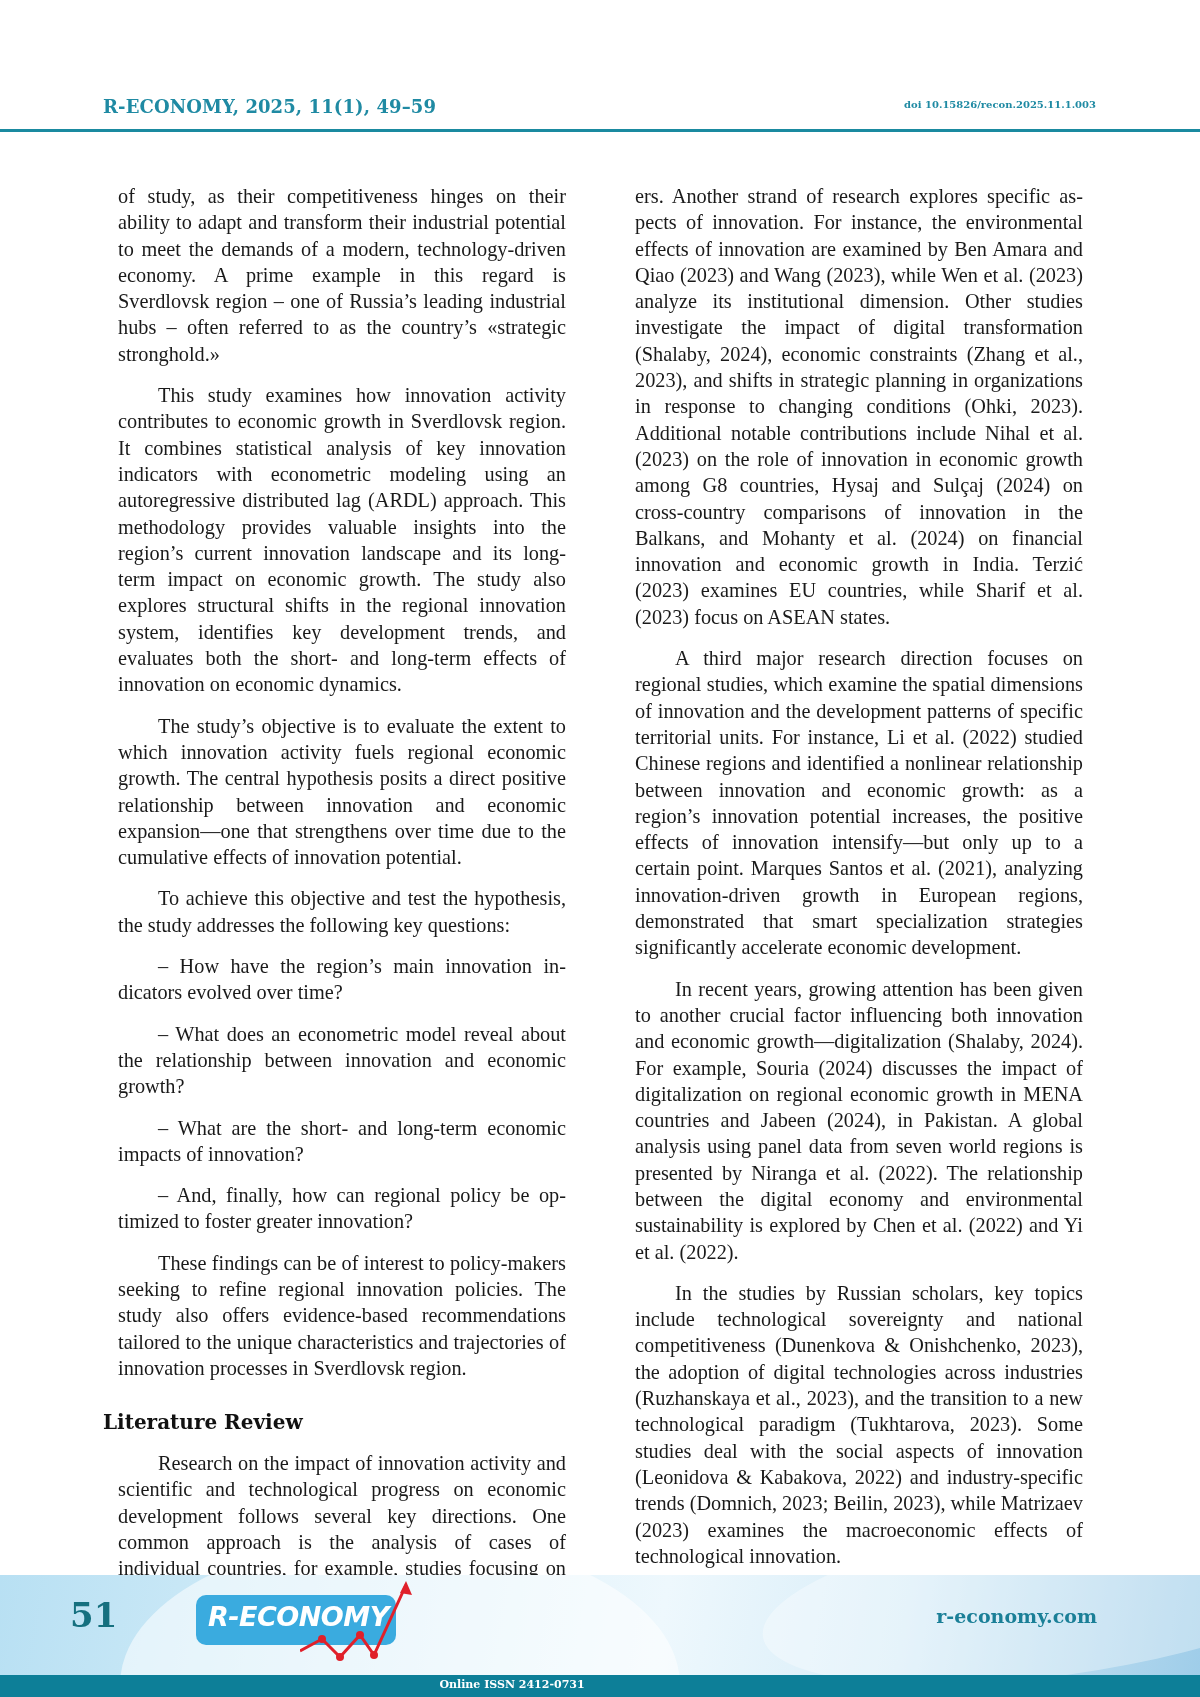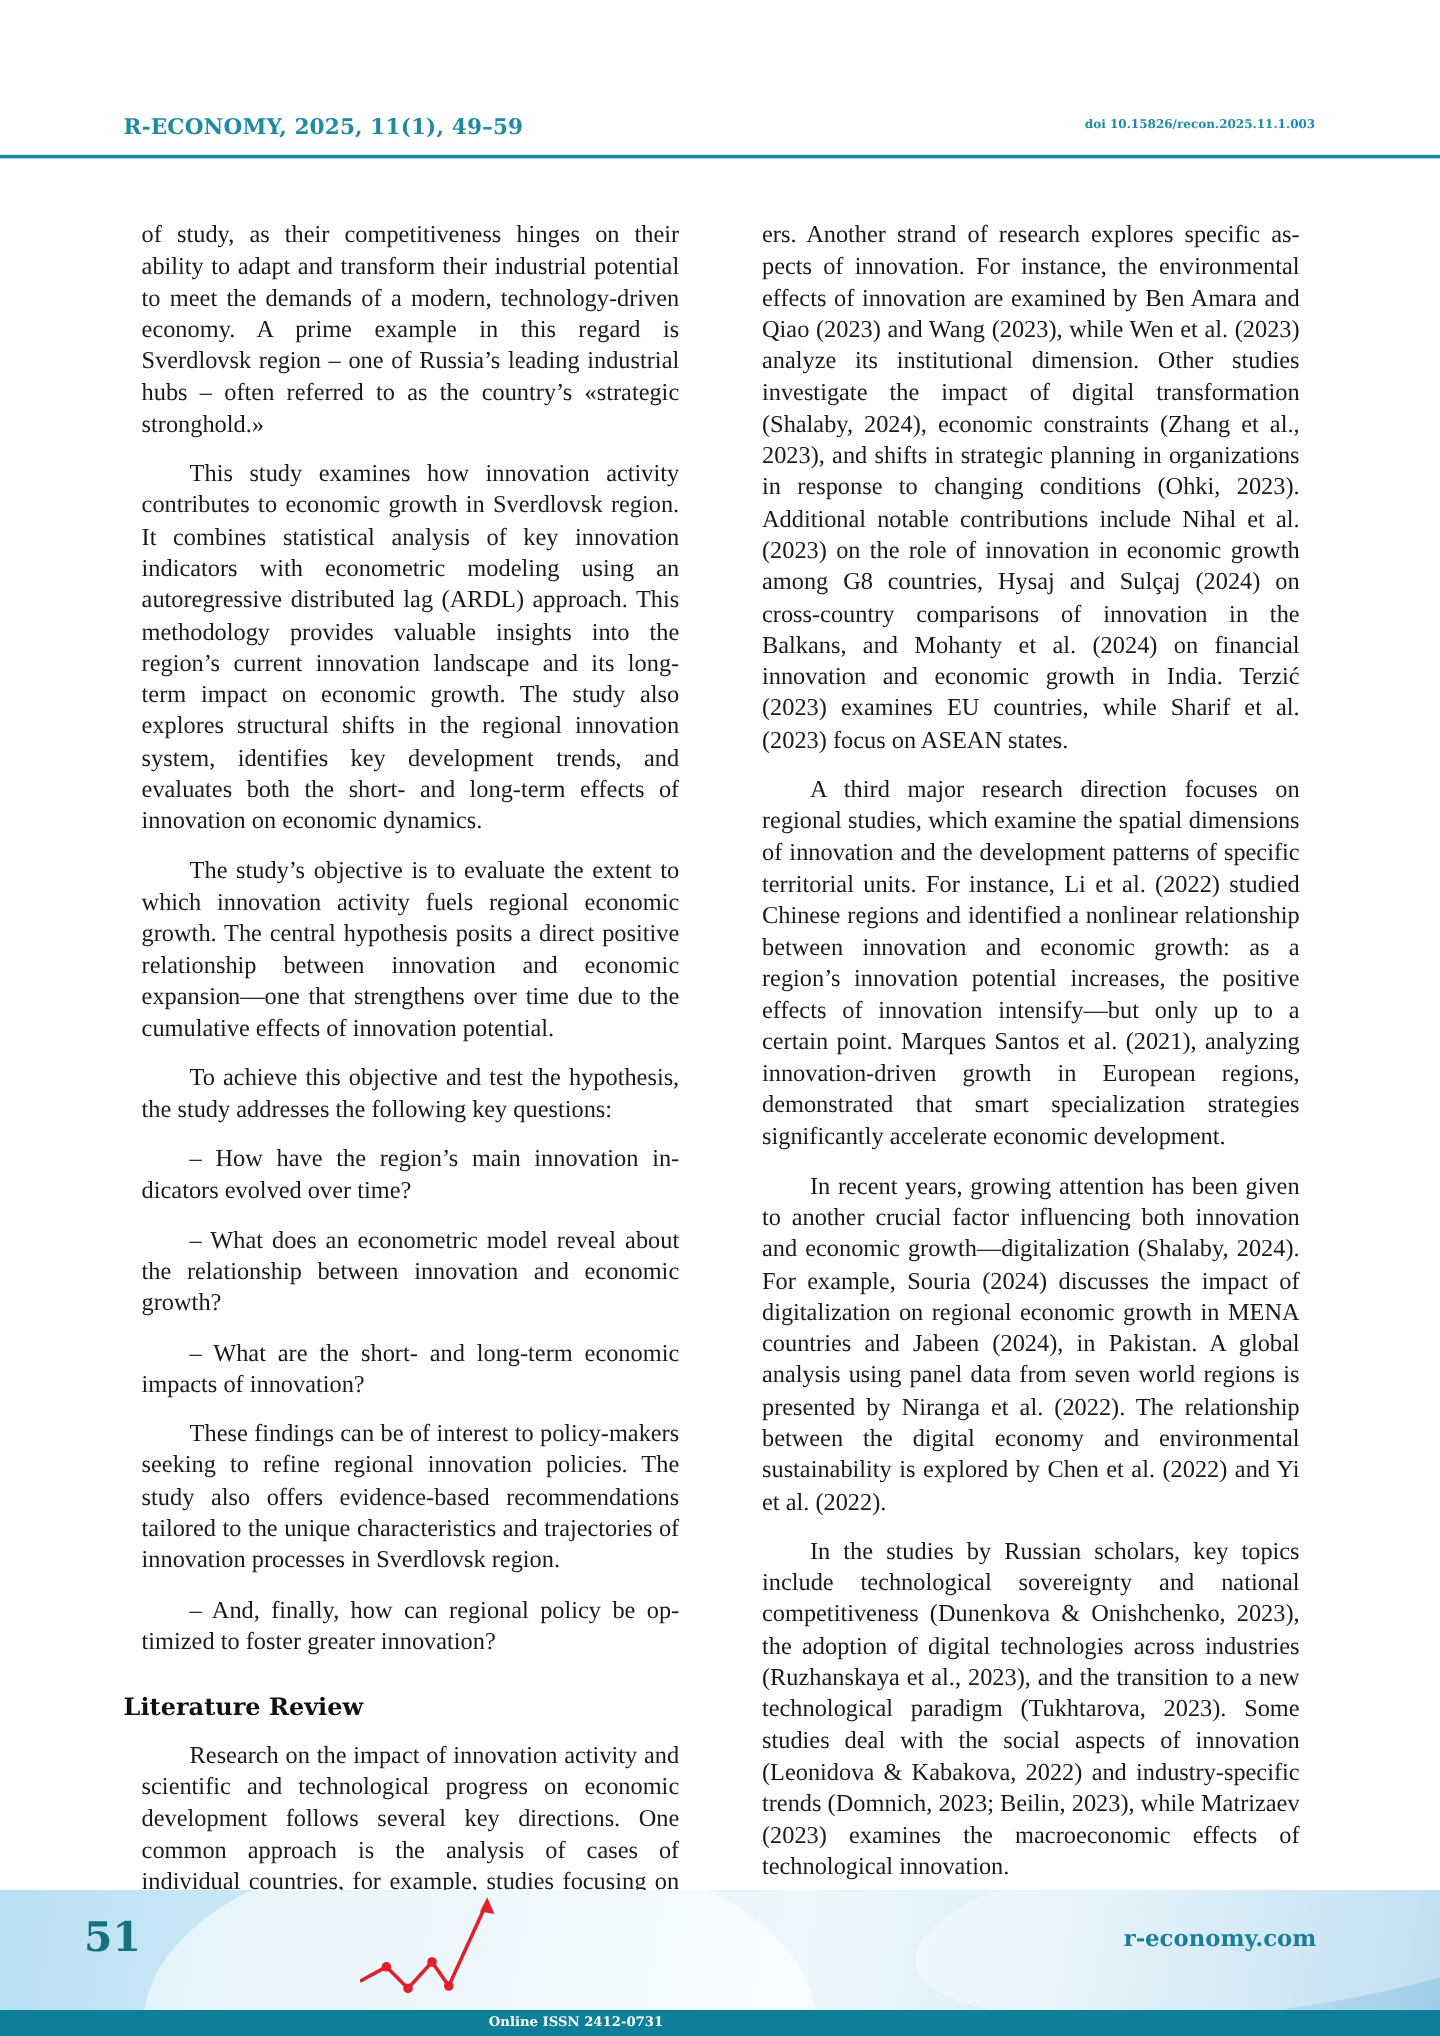--- a/index.html
+++ b/index.html
@@ -71,57 +71,60 @@
     position: absolute; right: 103px; top: 30px;
     font-family: "DejaVu Serif", serif; font-weight: bold; font-size: 19px;
     color: #1a7f97; text-decoration: none;
   }
   .issn-bar {
     position: absolute; left: 0; top: 1675px; width: 1200px; height: 22px;
     background: #0d7f98;
   }
   .issn {
     position: absolute; left: 0; width: 960px; top: 3px; text-align: center;
-    font-family: "DejaVu Serif", serif; font-weight: bold; font-size: 11px; color: #ffffff;
+    font-family: "DejaVu Serif", serif; font-weight: bold; font-size: 11px; color: #ffffff; padding-left: 32px;
   }
 </style>
 </head>
 <body>
 
 <div class="header">
   <div class="journal-ref">R-ECONOMY, 2025, 11(1), 49–59</div>
   <div class="doi">doi 10.15826/recon.2025.11.1.003</div>
   <div class="header-rule"></div>
 </div>
 
 <div class="col col-left">
   <p class="noindent">of study, as their competitiveness hinges on their ability to adapt and transform their industrial po­tential to meet the demands of a modern, technol­ogy-driven economy.  A prime example in this re­gard is Sverdlovsk region – one of Russia’s leading industrial hubs – often referred to as the country’s «strategic stronghold.»</p>
   <p>This study examines how innovation activity contributes to economic growth in Sverdlovsk re­gion. It combines statistical analysis of key innova­tion indicators with econometric modeling using an autoregressive distributed lag (ARDL) approach. This methodology provides valuable insights into the region’s current innovation landscape and its long-term impact on economic growth. The study also explores structural shifts in the regional inno­vation system, identifies key development trends, and evaluates both the short- and long-term effects of innovation on economic dynamics.</p>
   <p>The study’s objective is to evaluate the extent to which innovation activity fuels regional economic growth.  The central hypothesis posits a direct pos­itive relationship between innovation and econom­ic expansion—one that strengthens over time due to the cumulative effects of innovation potential.</p>
   <p>To achieve this objective and test the hypothe­sis, the study addresses the following key questions:</p>
   <p>– How have the region’s main innovation in­dicators evolved over time?</p>
   <p>– What does an econometric model reveal about the relationship between innovation and economic growth?</p>
   <p>– What are the short- and long-term econom­ic impacts of innovation?</p>
+  <p>– And, finally, how can regional policy be op­timized to foster greater innovation?</p>
   <p>These findings can be of interest to poli­cy-makers seeking to refine regional innovation policies. The study also offers evidence-based rec­ommendations tailored to the unique character­istics and trajectories of innovation processes in Sverdlovsk region.</p>
-  <p>– And, finally, how can regional policy be op­timized to foster greater innovation?</p>
   <h2>Literature Review</h2>
   <p>Research on the impact of innovation activ­ity and scientific and technological progress on economic development follows several key direc­tions. One common approach is the analysis of cas­es of individual countries, for example, studies fo­cusing on Tanzania (Byaro &amp; Rwezaula, 2024), In­donesia (Aminullah, 2024), Scotland (Al-Karkhi, 2024), Vietnam (Dinh Trong An, 2024), and oth­</p>
 </div>
 
 <div class="col col-right">
   <p class="noindent">ers. Another strand of research explores specific as­pects of innovation.  For instance, the environmen­tal effects of innovation are examined by Ben Ama­ra and Qiao (2023) and Wang (2023), while Wen et al. (2023) analyze its institutional dimension. Oth­er studies investigate the impact of digital trans­formation (Shalaby, 2024), economic constraints (Zhang et al., 2023), and shifts in strategic planning in organizations in response to changing conditions (Ohki, 2023). Additional notable contributions in­clude Nihal et al. (2023) on the role of innovation in economic growth among G8 countries, Hysaj and Sulçaj (2024) on cross-country comparisons of in­novation in the Balkans, and Mohanty et al. (2024) on financial innovation and economic growth in India. Terzić (2023) examines EU countries, while Sharif et al. (2023) focus on ASEAN states.</p>
   <p>A third major research direction focuses on regional studies, which examine the spatial di­mensions of innovation and the development pat­terns of specific territorial units. For instance, Li et al. (2022) studied Chinese regions and identi­fied a nonlinear relationship between innovation and economic growth: as a region’s innovation po­tential increases, the positive effects of innovation intensify—but only up to a certain point. Marques Santos et al. (2021), analyzing innovation-driven growth in European regions, demonstrated that smart specialization strategies significantly accel­erate economic development.</p>
   <p>In recent years, growing attention has been giv­en to another crucial factor influencing both inno­vation and economic growth—digitalization (Shal­aby, 2024). For example, Souria (2024) discusses the impact of digitalization on regional economic growth in MENA countries and Jabeen (2024), in Pakistan.  A global analysis using panel data from seven world regions is presented by Niranga et al. (2022). The relationship between the digital econo­my and environmental sustainability is explored by Chen et al. (2022) and Yi et al. (2022).</p>
   <p>In the studies by Russian scholars, key top­ics include technological sovereignty and nation­al competitiveness (Dunenkova &amp; Onishchenko, 2023), the adoption of digital technologies across industries (Ruzhanskaya et al., 2023), and the tran­sition to a new technological paradigm (Tukhtaro­va, 2023). Some studies deal with the social aspects of innovation (Leonidova &amp; Kabakova, 2022) and industry-specific trends (Domnich, 2023; Beilin, 2023), while Matrizaev (2023) examines the mac­roeconomic effects of technological innovation.</p>
 </div>
 
 <div class="footer">
   <div class="globe"></div>
   <div class="swoosh"></div>
   <div class="page-number">51</div>
+  <div class="logo">
+    <span class="logo-text">R-ECONOMY</span>
+  </div>
   <svg class="logo-arrow" width="120" height="90" viewBox="0 0 120 90">
     <polyline points="0,70 22,58 40,76 60,54 74,74 106,4" fill="none" stroke="#e0202a" stroke-width="3"></polyline>
     <polygon points="106,0 112,14 100,12" fill="#e0202a"></polygon>
     <circle cx="22" cy="58" r="4" fill="#e0202a"></circle>
     <circle cx="40" cy="76" r="4" fill="#e0202a"></circle>
     <circle cx="60" cy="54" r="4" fill="#e0202a"></circle>
     <circle cx="74" cy="74" r="4" fill="#e0202a"></circle>
   </svg>
   <a class="site-link">r-economy.com</a>
 </div>

